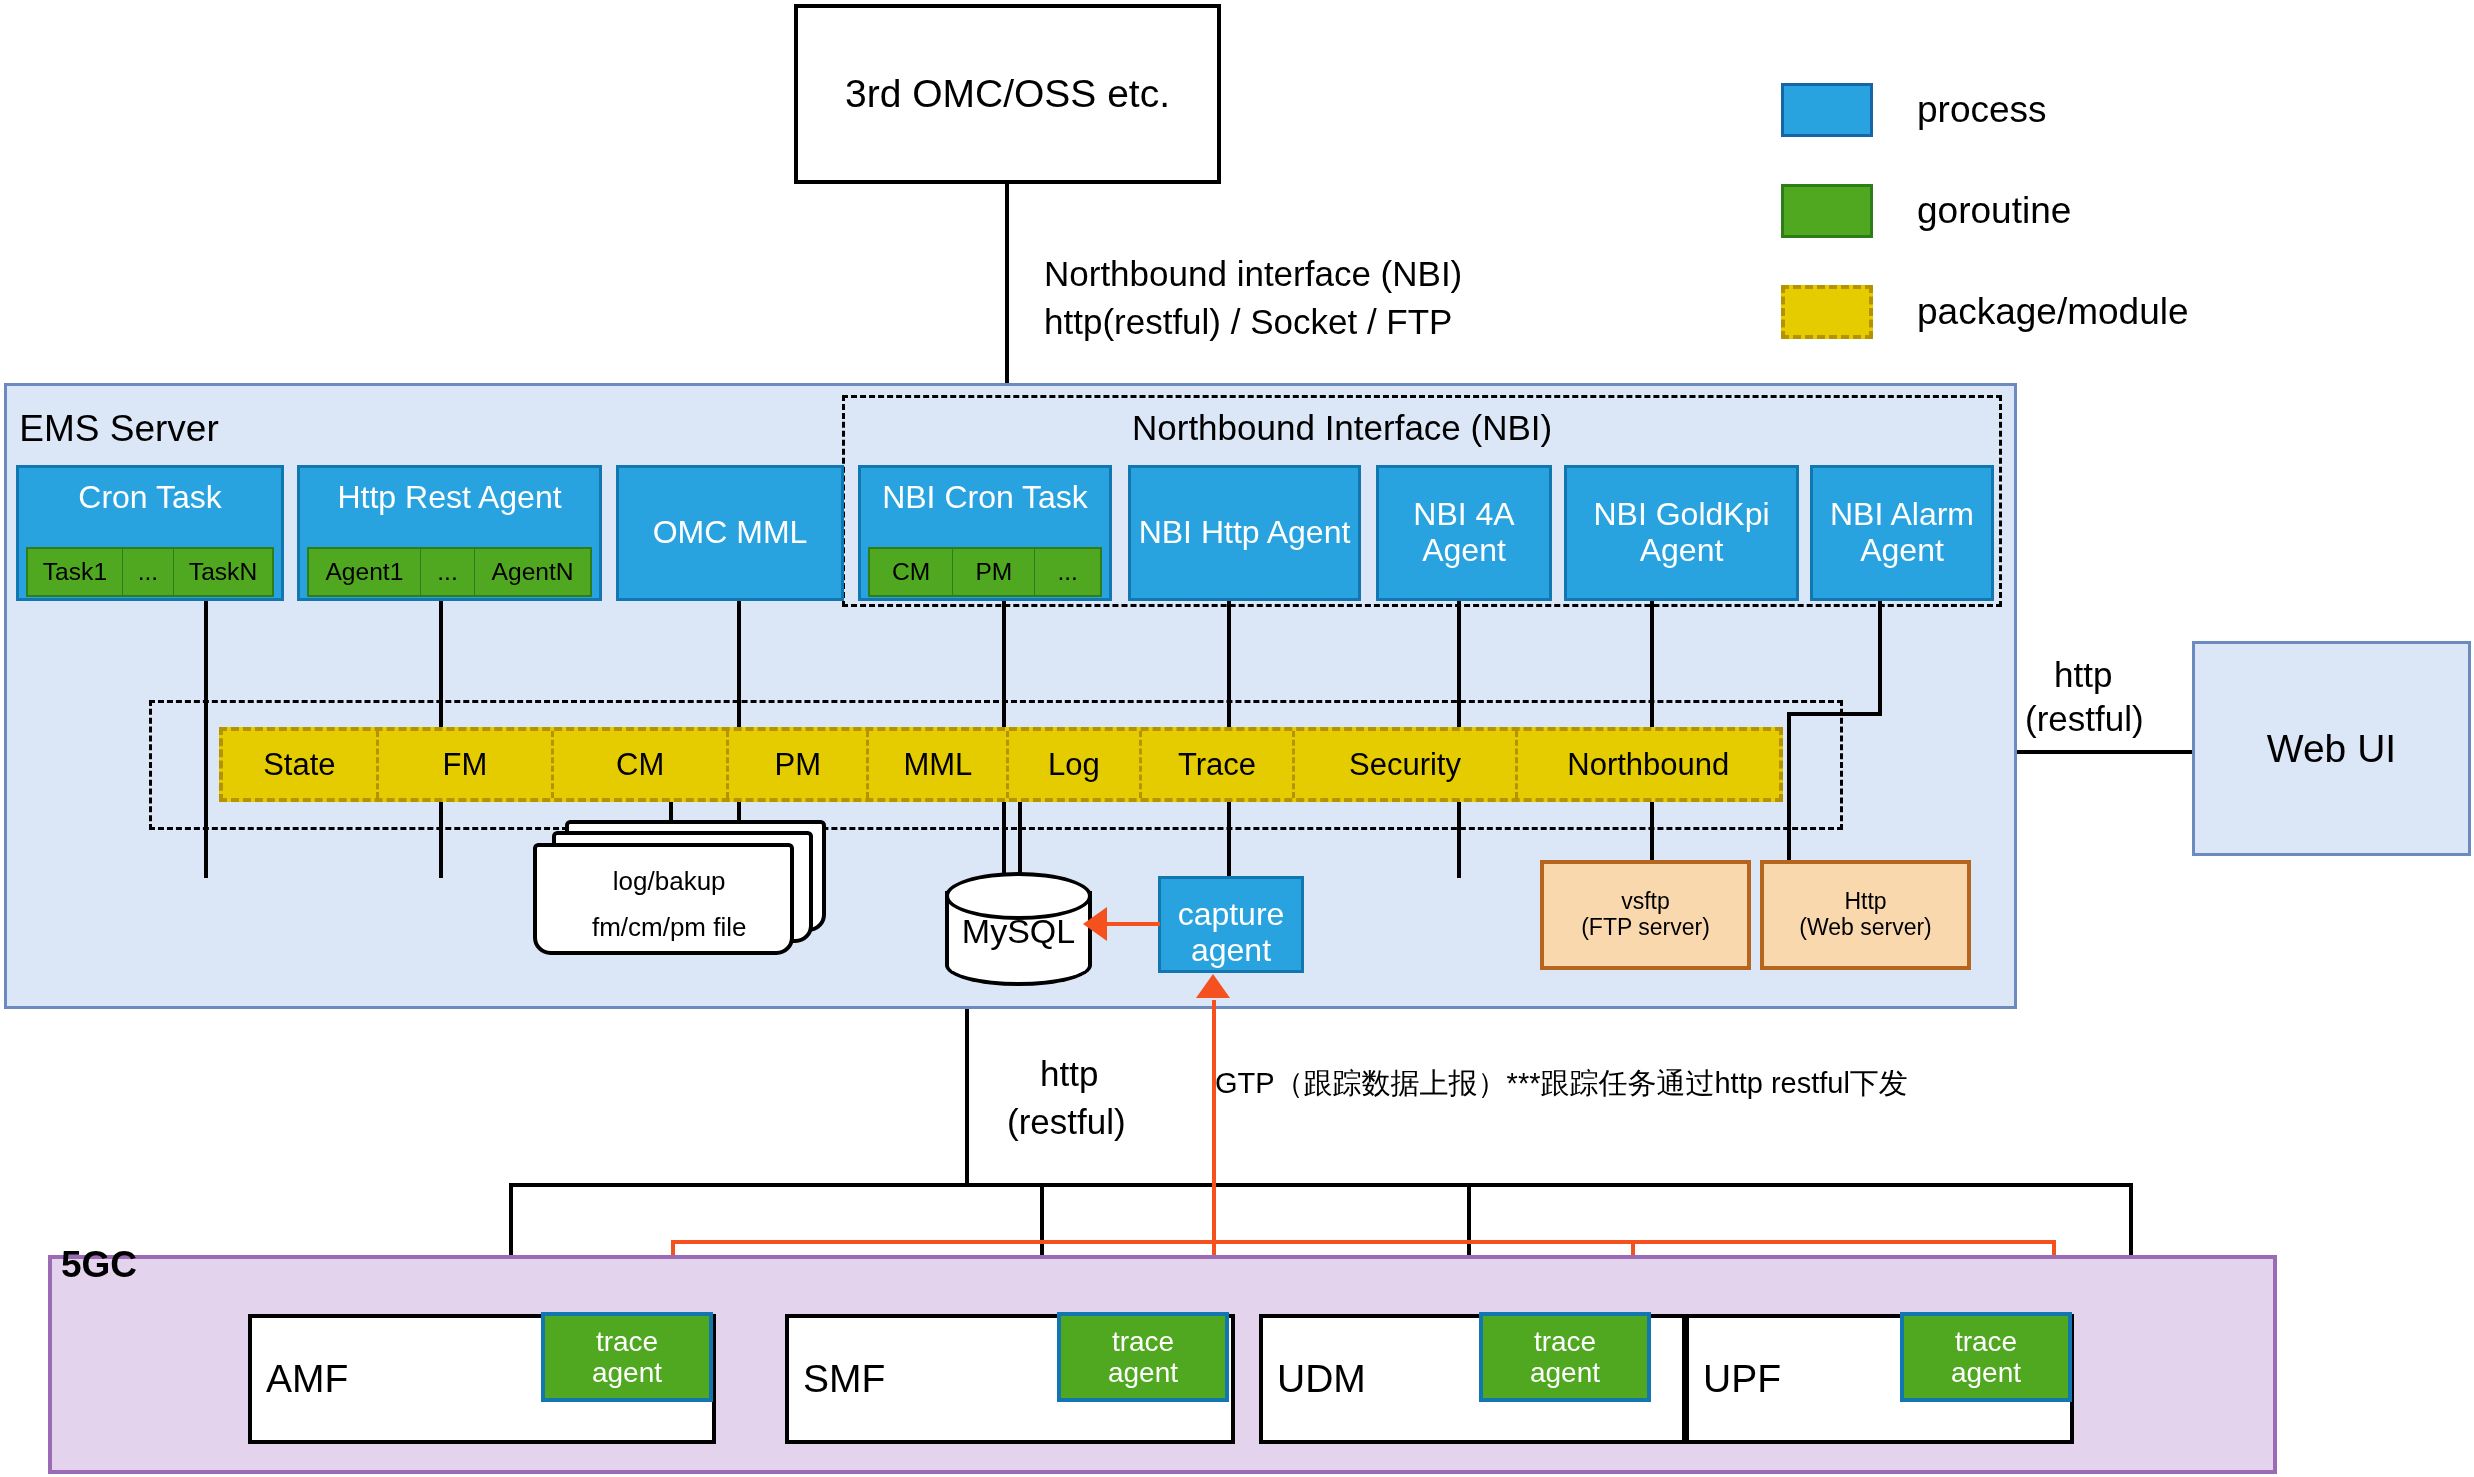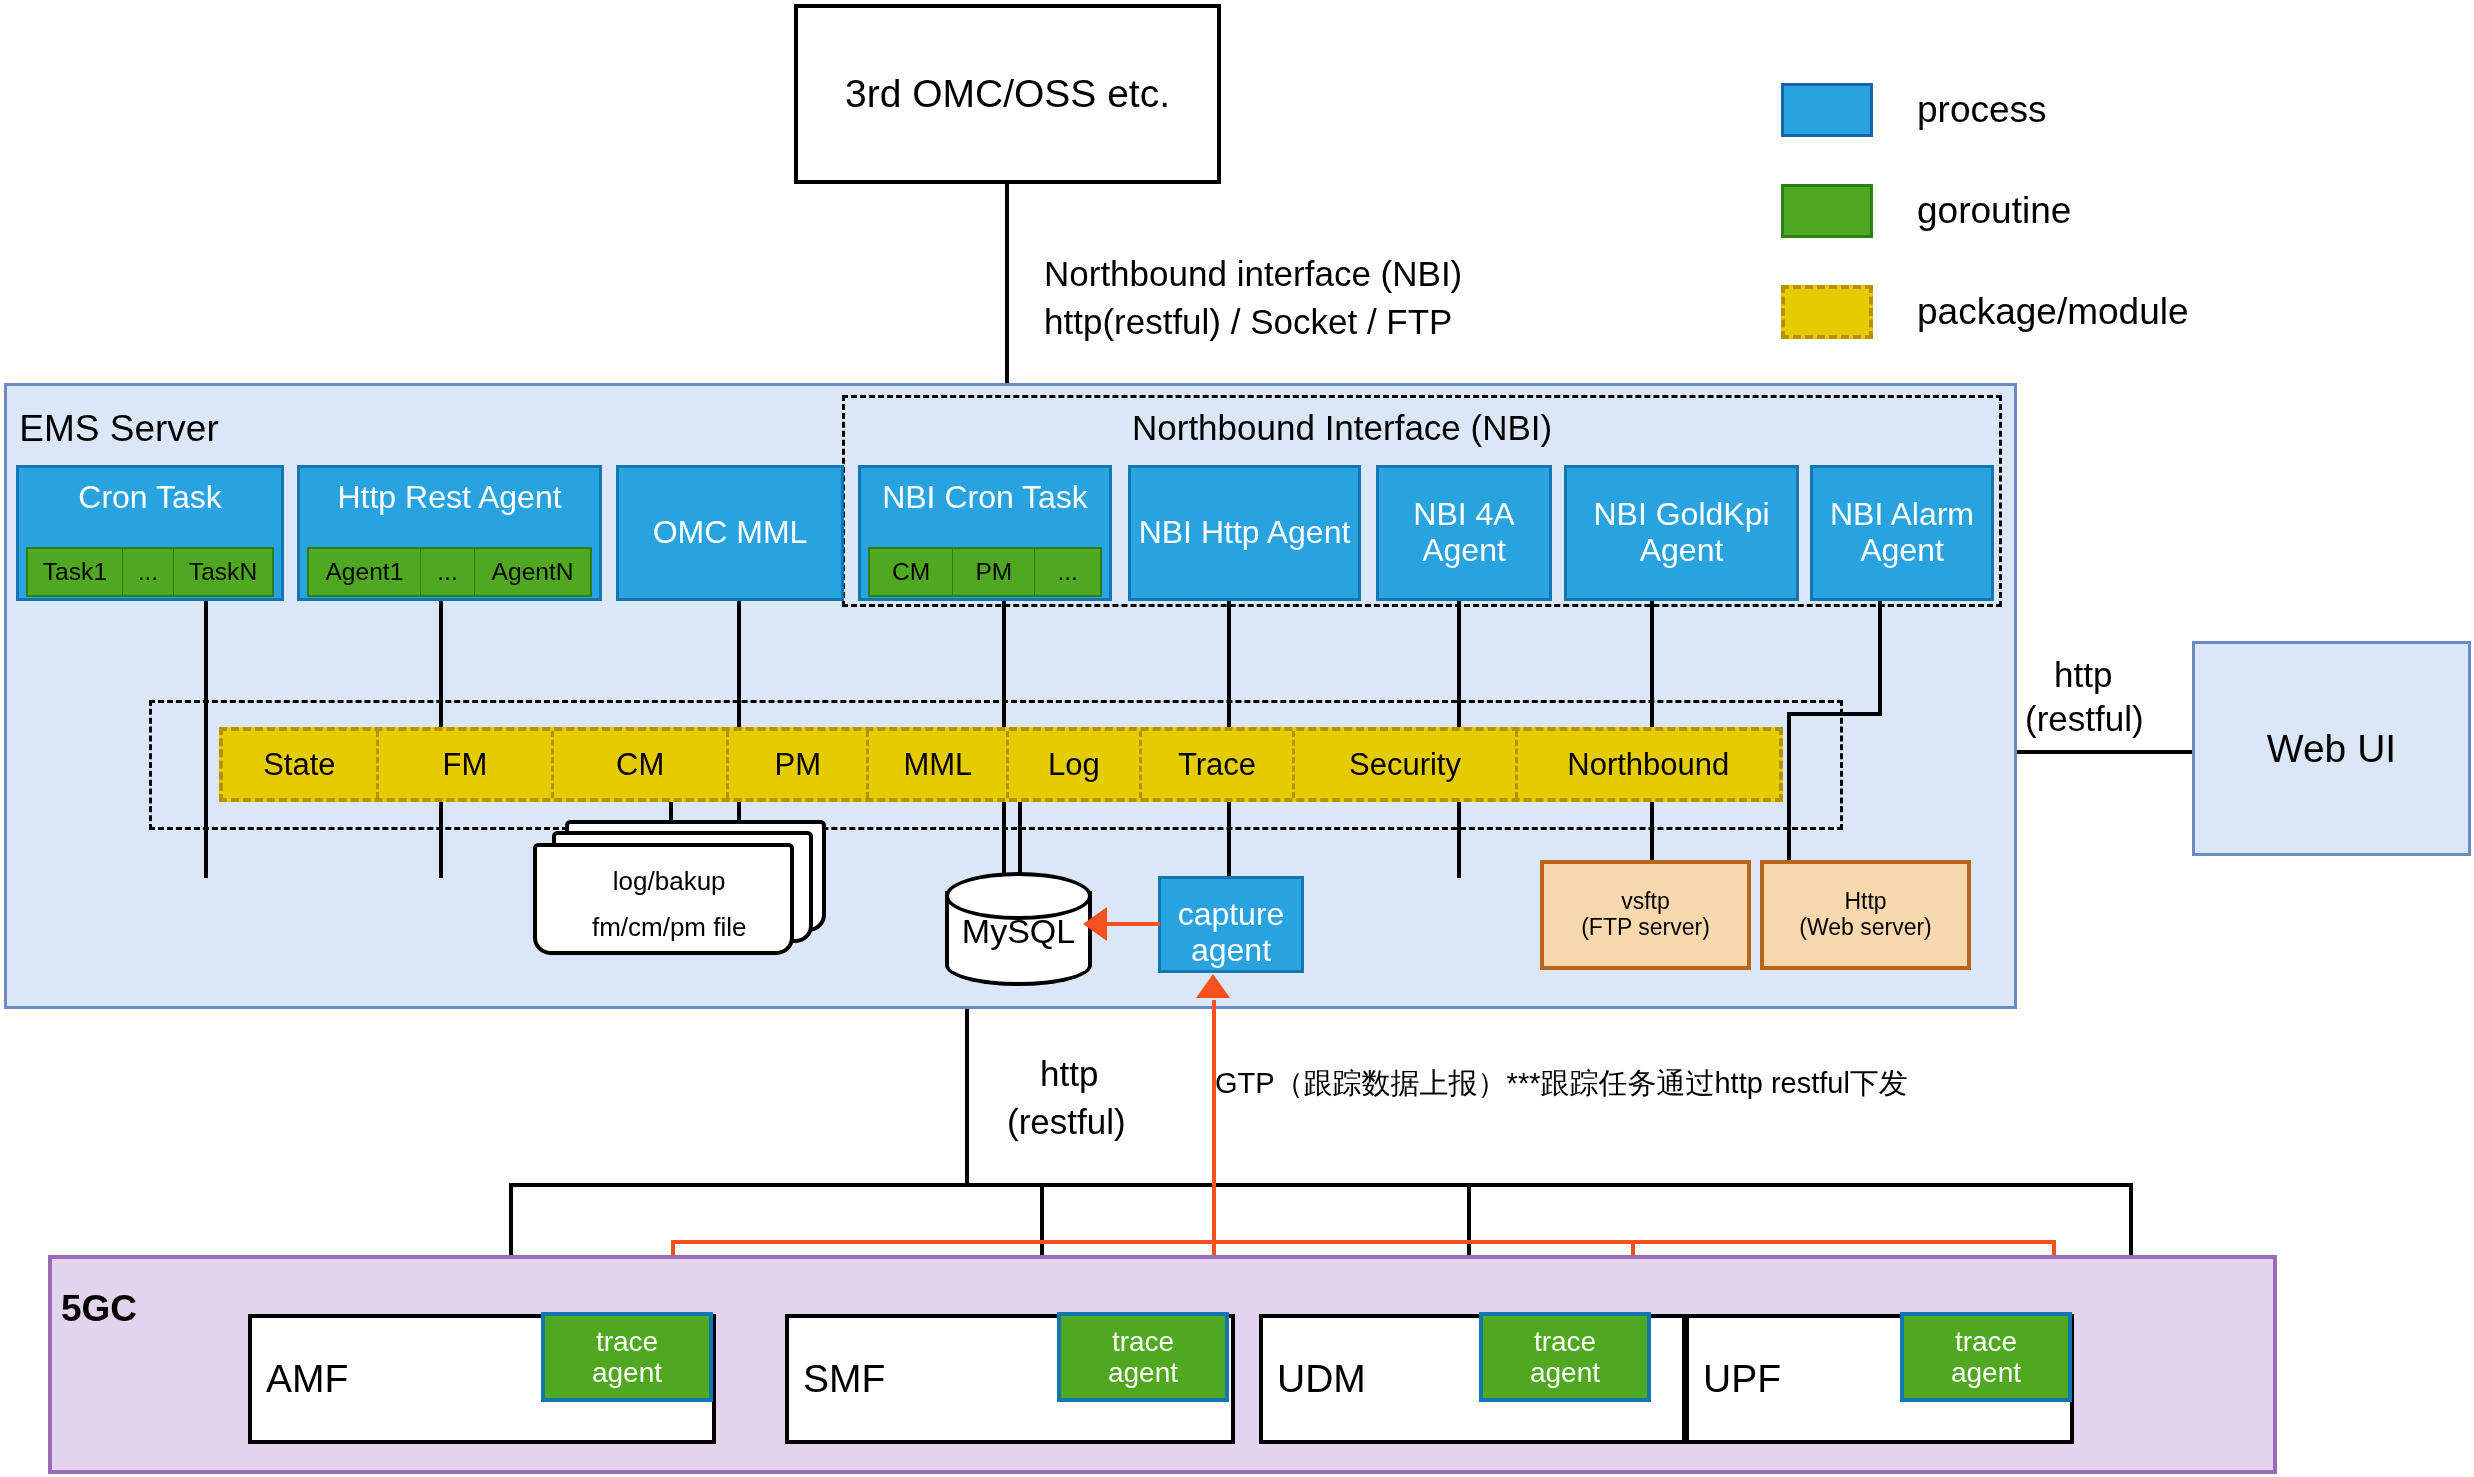--- a/index.html
+++ b/index.html
@@ -276,21 +276,21 @@
 <div class="arrowU" style="left:1196px;top:974px;"></div>
 <div class="abs ohorz" style="left:671px;top:1240px;width:1385px;"></div>
 <div class="abs overt" style="left:671px;top:1240px;height:97px;"></div>
 <div class="abs overt" style="left:1212px;top:1240px;height:97px;"></div>
 <div class="abs overt" style="left:1631px;top:1240px;height:97px;"></div>
 <div class="abs overt" style="left:2052px;top:1240px;height:97px;"></div>
 
 <div class="abs lbl-cn" style="left:1215px;top:1064px;">GTP（跟踪数据上报）***跟踪任务通过http restful下发</div>
 
 <div class="abs gc" style="left:48px;top:1255px;width:2229px;height:219px;"></div>
-<div class="abs gc-title" style="left:61px;top:1288px;">5GC</div>
+<div class="abs gc-title" style="left:61px;top:1244px;">5GC</div>
 
 <div class="abs nf" style="left:248px;top:1314px;width:468px;height:130px;">
   <span>AMF</span>
 </div>
 <div class="abs trace ctr" style="left:541px;top:1312px;width:172px;height:90px;flex-direction:column;">
   <div>trace</div>
   <div>agent</div>
 </div>
 
 <div class="abs nf" style="left:785px;top:1314px;width:450px;height:130px;">

